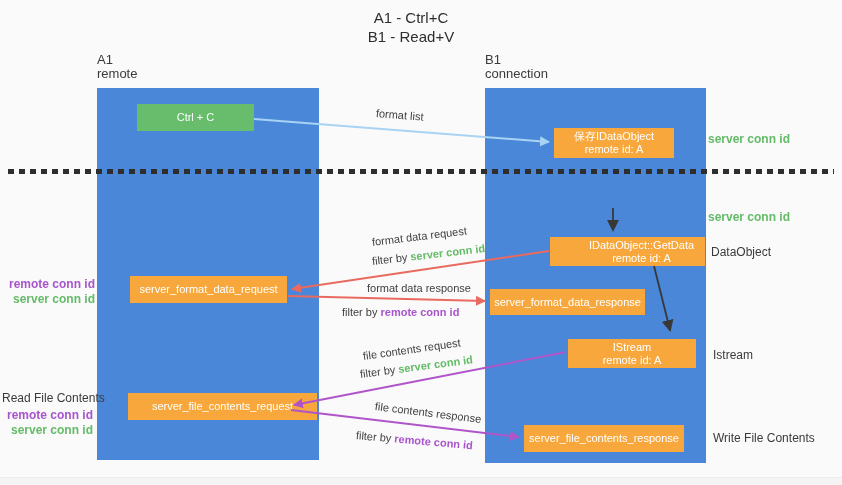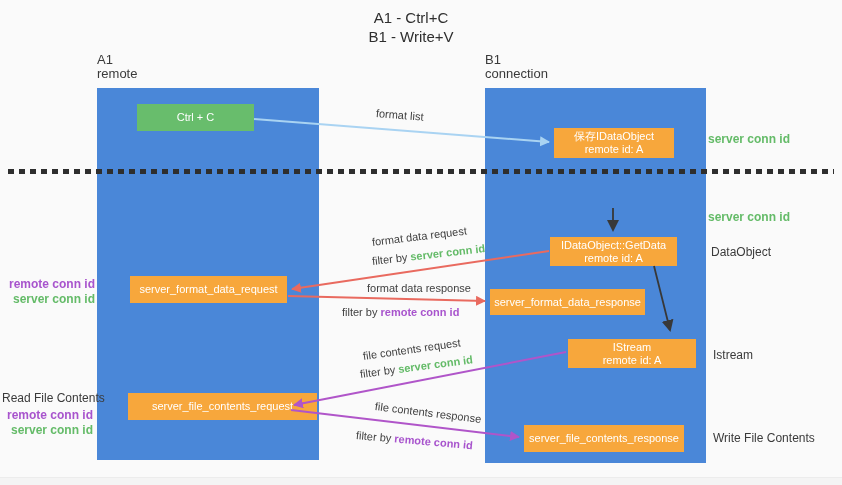--- a/index.html
+++ b/index.html
@@ -109,21 +109,21 @@
     <line x1="613" y1="208" x2="613" y2="230" class="stroke-black" marker-end="url(#m-black)"></line>
     <line x1="654" y1="266" x2="670" y2="330" class="stroke-black" marker-end="url(#m-black)"></line>
     <line x1="549" y1="251" x2="292" y2="289" class="stroke-red" marker-end="url(#m-red)"></line>
     <line x1="288" y1="296" x2="485" y2="301" class="stroke-red" marker-end="url(#m-red)"></line>
     <line x1="566" y1="352" x2="294" y2="405" class="stroke-purple" marker-end="url(#m-purple)"></line>
     <line x1="291" y1="410" x2="519" y2="437" class="stroke-purple" marker-end="url(#m-purple)"></line>
   </svg>
 
   <div class="title">
     <div>A1 - Ctrl+C</div>
-    <div>B1 - Write+V</div>
+    <div>B1 - Read+V</div>
   </div>
 
   <div class="col-header" style="left:97px;width:222px;">
     <div>A1</div>
     <div>remote</div>
   </div>
   <div class="col-header" style="left:485px;width:221px;">
     <div>B1</div>
     <div>connection</div>
   </div>
@@ -133,21 +133,21 @@
 
   <div class="divider"></div>
 
   <div class="node green" style="left:137px;top:104px;width:117px;height:27px;">
     <div>Ctrl + C</div>
   </div>
   <div class="node orange" style="left:554px;top:128px;width:120px;height:30px;">
     <div>保存IDataObject</div>
     <div>remote id: A</div>
   </div>
-  <div class="node orange" style="left:550px;top:237px;width:127px;height:29px;">
+  <div class="node orange" style="left:550px;top:237px;width:127px;height:29px;padding-left:28px;">
     <div>IDataObject::GetData</div>
     <div>remote id: A</div>
   </div>
   <div class="node orange" style="left:130px;top:276px;width:157px;height:27px;">
     <div>server_format_data_request</div>
   </div>
   <div class="node orange" style="left:490px;top:289px;width:155px;height:26px;">
     <div>server_format_data_response</div>
   </div>
   <div class="node orange" style="left:568px;top:339px;width:128px;height:29px;">

